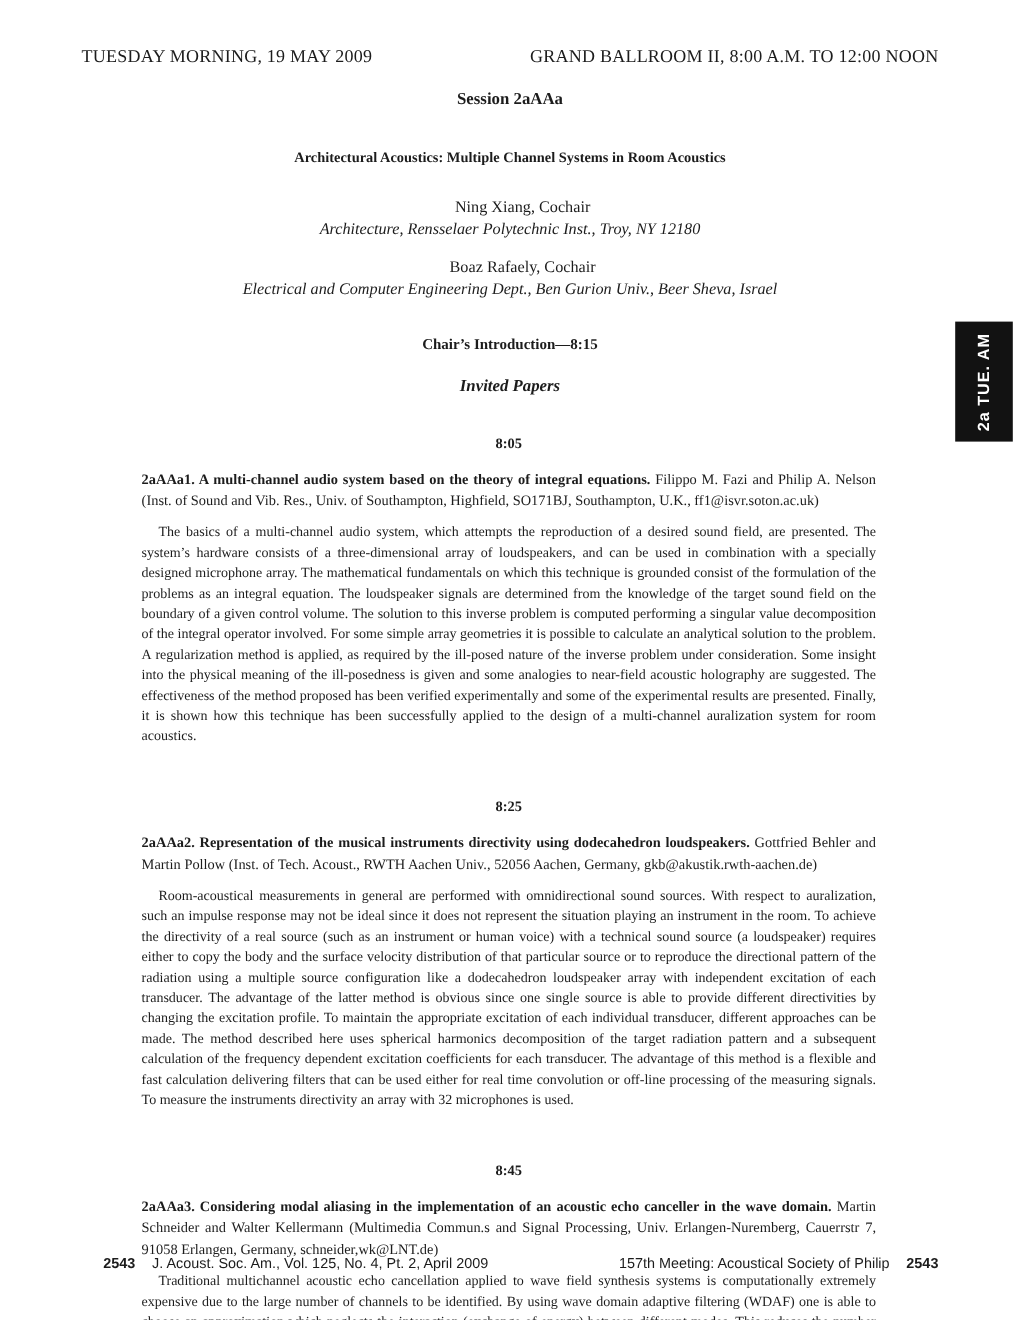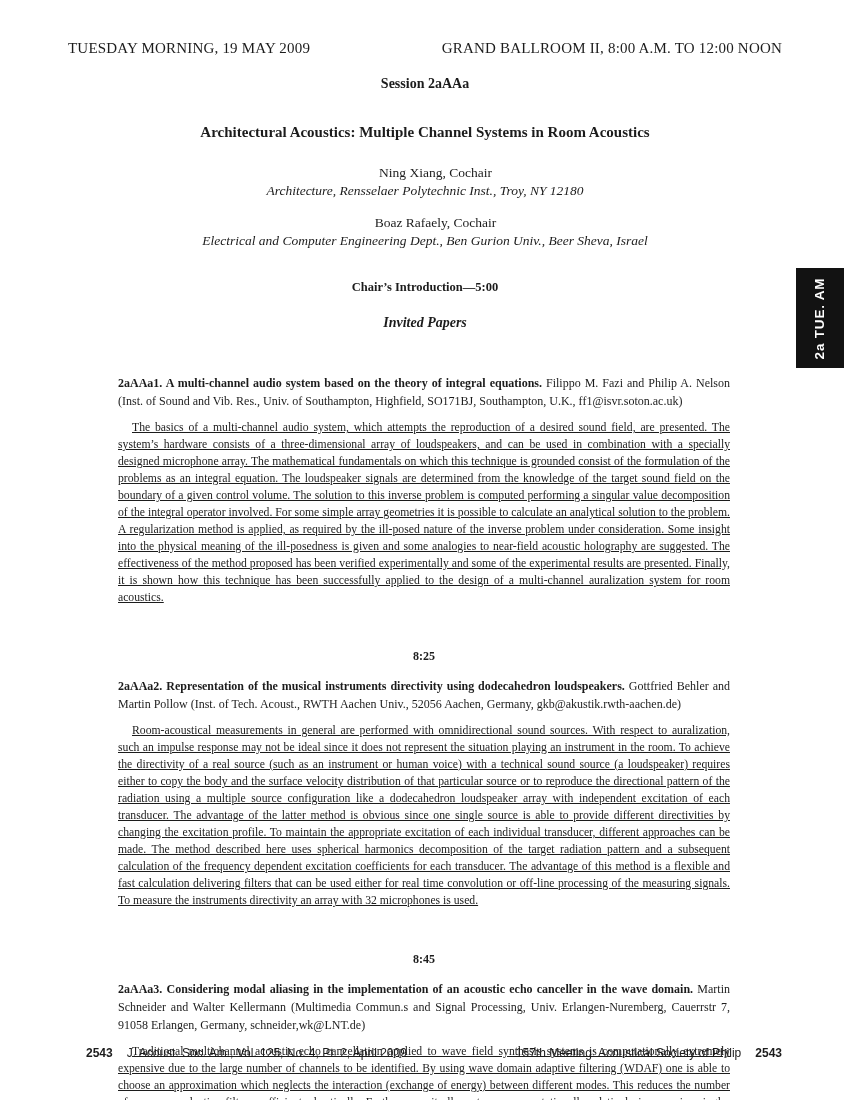--- a/index.html
+++ b/index.html
@@ -19,21 +19,21 @@
     left: 68px; right: 68px; top: 40px;
     display: flex;
     justify-content: space-between;
     font-size: 15px;
     letter-spacing: 0.2px;
     white-space: nowrap;
   }
   
   .centered { position: absolute; left: 0; right: 0; text-align: center; }
   .session-number { top: 76px; font-weight: bold; font-size: 14px; }
-  .session-title  { top: 124px; font-weight: bold; font-size: 15px; }
+  .session-title  { top: 124px; font-weight: bold; font-size: 12px; }
   .chair-block-1  { top: 164px; }
   .chair-block-2  { top: 214px; }
   .chair-name  { font-size: 13.5px; line-height: 18px; padding-left: 21px; }
   .chair-affil { font-size: 13.5px; line-height: 18px; font-style: italic; }
   .chair-intro { top: 280px; font-weight: bold; font-size: 12.5px; }
   .invited     { top: 315px; font-weight: bold; font-style: italic; font-size: 14px; }
   
   .side-tab {
     position: absolute;
     top: 268px; right: 6px;
@@ -68,21 +68,20 @@
     text-align: justify;
     margin: 12px 0 9px 0;
   }
   .abs-heading b { font-weight: bold; }
   .abs-body {
     font-size: 11.7px;
     line-height: 17px;
     text-align: justify;
     text-indent: 14px;
     margin: 0 0 43px 0;
-    text-decoration: underline;
   }
   
   .footer {
     position: absolute;
     left: 68px; right: 68px; top: 1046px;
     display: flex;
     justify-content: space-between;
     font-family: "Liberation Sans", sans-serif;
     font-size: 12px;
     white-space: nowrap;
@@ -108,31 +107,32 @@
   <div class="centered chair-block-1">
     <div class="chair-name">Ning Xiang, Cochair</div>
     <div class="chair-affil">Architecture, Rensselaer Polytechnic Inst., Troy, NY 12180</div>
   </div>
 
   <div class="centered chair-block-2">
     <div class="chair-name">Boaz Rafaely, Cochair</div>
     <div class="chair-affil">Electrical and Computer Engineering Dept., Ben Gurion Univ., Beer Sheva, Israel</div>
   </div>
 
-  <div class="centered chair-intro">Chair’s Introduction—5:00</div>
+  <div class="centered chair-intro">Chair’s Introduction—8:15</div>
 
   <div class="centered invited">Invited Papers</div>
 
   <div class="side-tab">
     <span>2a TUE. AM</span>
   </div>
 
   <div class="content">
 
     <section>
+      <p class="abs-time">8:05</p>
       <p class="abs-heading"><b>2aAAa1. A multi-channel audio system based on the theory of integral equations.</b> <span>Filippo M. Fazi and Philip A. Nelson (Inst. of Sound and Vib. Res., Univ. of Southampton, Highfield, SO171BJ, Southampton, U.K., ff1@isvr.soton.ac.uk)</span></p>
       <p class="abs-body">The basics of a multi-channel audio system, which attempts the reproduction of a desired sound field, are presented. The system’s hardware consists of a three-dimensional array of loudspeakers, and can be used in combination with a specially designed microphone array. The mathematical fundamentals on which this technique is grounded consist of the formulation of the problems as an integral equation. The loudspeaker signals are determined from the knowledge of the target sound field on the boundary of a given control volume. The solution to this inverse problem is computed performing a singular value decomposition of the integral operator involved. For some simple array geometries it is possible to calculate an analytical solution to the problem. A regularization method is applied, as required by the ill-posed nature of the inverse problem under consideration. Some insight into the physical meaning of the ill-posedness is given and some analogies to near-field acoustic holography are suggested. The effectiveness of the method proposed has been verified experimentally and some of the experimental results are presented. Finally, it is shown how this technique has been successfully applied to the design of a multi-channel auralization system for room acoustics.</p>
     </section>
 
     <section>
       <p class="abs-time">8:25</p>
       <p class="abs-heading"><b>2aAAa2. Representation of the musical instruments directivity using dodecahedron loudspeakers.</b> <span>Gottfried Behler and Martin Pollow (Inst. of Tech. Acoust., RWTH Aachen Univ., 52056 Aachen, Germany, gkb@akustik.rwth-aachen.de)</span></p>
       <p class="abs-body">Room-acoustical measurements in general are performed with omnidirectional sound sources. With respect to auralization, such an impulse response may not be ideal since it does not represent the situation playing an instrument in the room. To achieve the directivity of a real source (such as an instrument or human voice) with a technical sound source (a loudspeaker) requires either to copy the body and the surface velocity distribution of that particular source or to reproduce the directional pattern of the radiation using a multiple source configuration like a dodecahedron loudspeaker array with independent excitation of each transducer. The advantage of the latter method is obvious since one single source is able to provide different directivities by changing the excitation profile. To maintain the appropriate excitation of each individual transducer, different approaches can be made. The method described here uses spherical harmonics decomposition of the target radiation pattern and a subsequent calculation of the frequency dependent excitation coefficients for each transducer. The advantage of this method is a flexible and fast calculation delivering filters that can be used either for real time convolution or off-line processing of the measuring signals. To measure the instruments directivity an array with 32 microphones is used.</p>
     </section>
 

